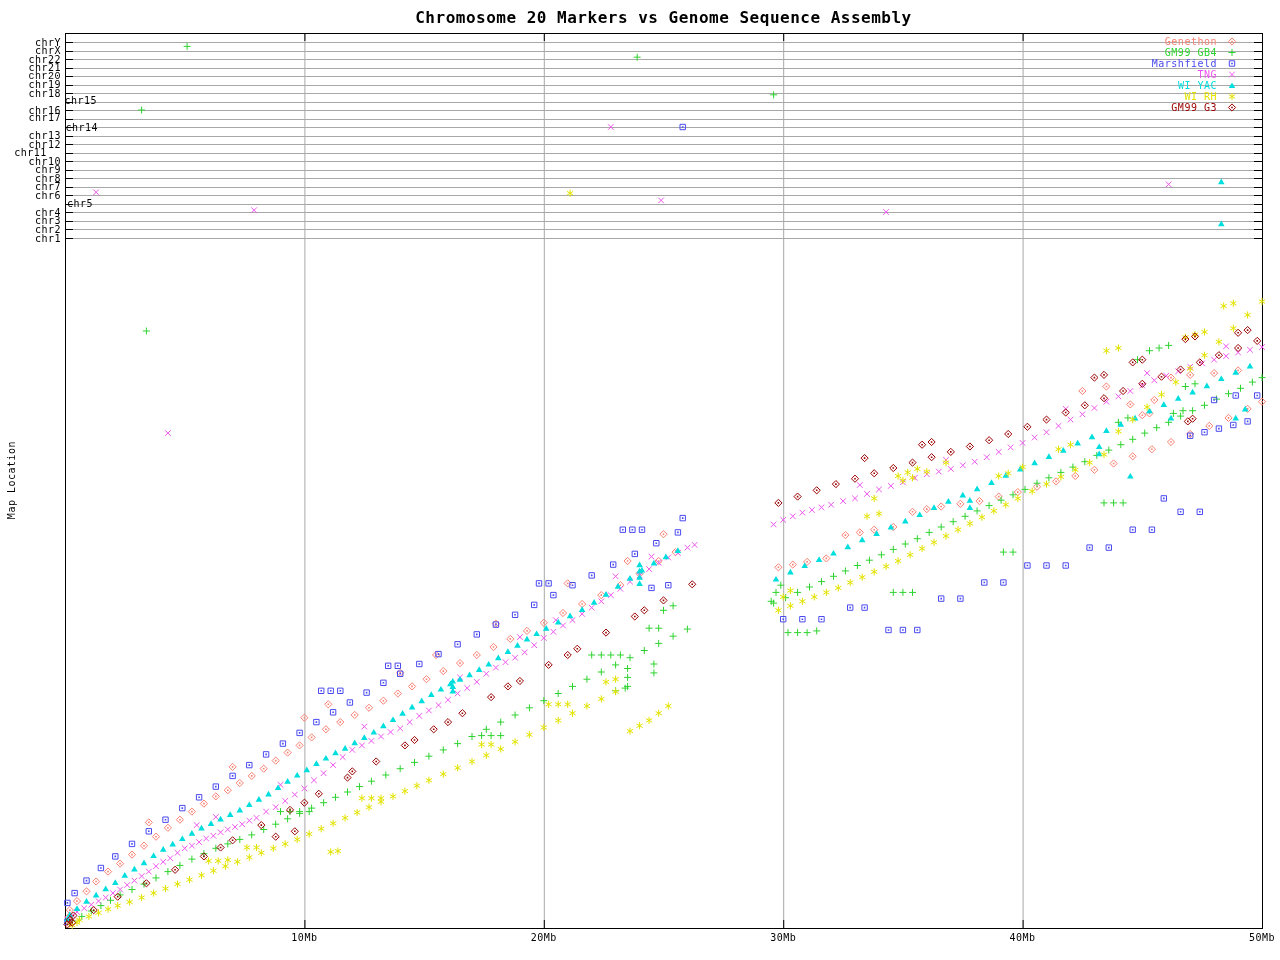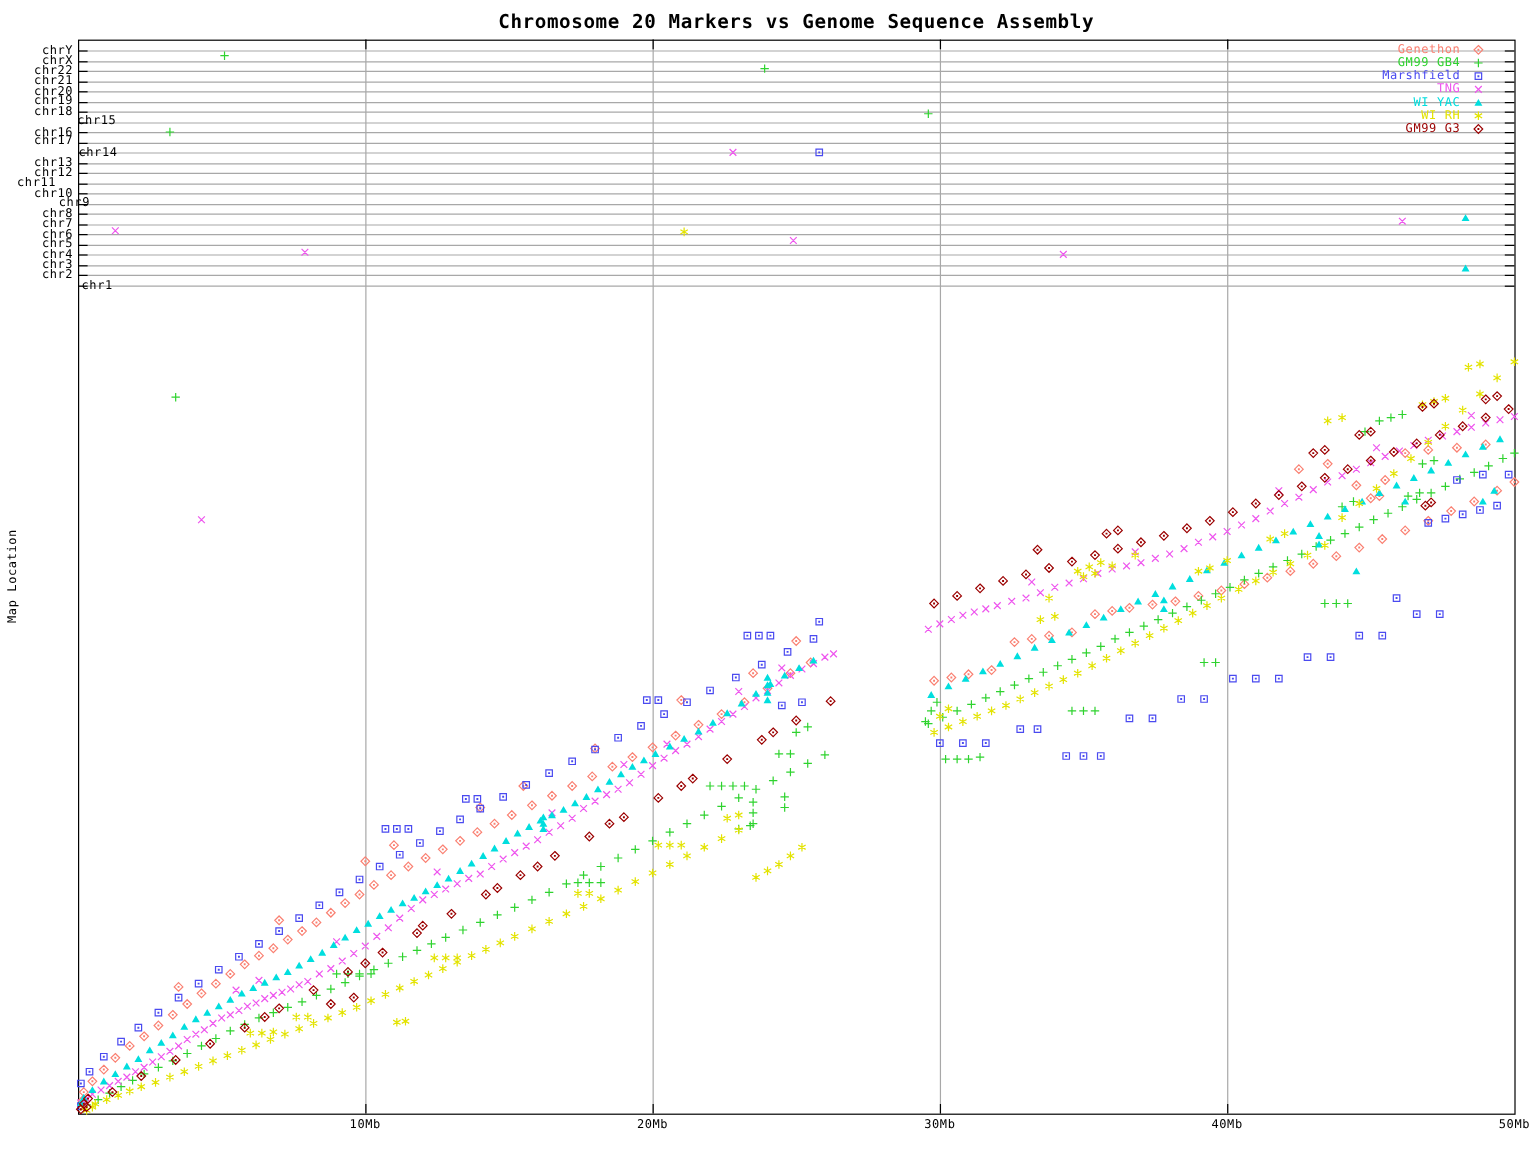--- a/index.html
+++ b/index.html
@@ -132,40 +132,40 @@
         <path d="M66.60000000000001 923.6h1.6v1.6h-1.6ZM69 919.1h1.6v1.6h-1.6ZM72.60000000000001 914.7h1.6v1.6h-1.6ZM71.4 921.8000000000001h1.6v1.6h-1.6ZM92.9 909.3000000000001h1.6v1.6h-1.6ZM116.9 895.9000000000001h1.6v1.6h-1.6ZM145.6 882.5h1.6v1.6h-1.6ZM174.29999999999998 869h1.6v1.6h-1.6ZM203.1 855.6h1.6v1.6h-1.6ZM231.79999999999998 839.5h1.6v1.6h-1.6ZM260.5 824.3000000000001h1.6v1.6h-1.6ZM274.9 835.9000000000001h1.6v1.6h-1.6ZM289.2 809.1h1.6v1.6h-1.6ZM294 830.5h1.6v1.6h-1.6ZM318 793h1.6v1.6h-1.6ZM346.7 776.8000000000001h1.6v1.6h-1.6ZM375.4 760.7h1.6v1.6h-1.6ZM404.09999999999997 744.6h1.6v1.6h-1.6ZM432.9 728.5h1.6v1.6h-1.6ZM461.59999999999997 712.4000000000001h1.6v1.6h-1.6ZM490.3 696.3000000000001h1.6v1.6h-1.6ZM519.1 680.2h1.6v1.6h-1.6ZM547.8000000000001 664.1h1.6v1.6h-1.6ZM576.5 648h1.6v1.6h-1.6ZM605.2 631.8000000000001h1.6v1.6h-1.6ZM634 615.7h1.6v1.6h-1.6ZM662.7 599.6h1.6v1.6h-1.6ZM691.4000000000001 583.5h1.6v1.6h-1.6ZM219.79999999999998 846.7h1.6v1.6h-1.6ZM303.59999999999997 801.9000000000001h1.6v1.6h-1.6ZM351.5 770.6h1.6v1.6h-1.6ZM413.7 739.2h1.6v1.6h-1.6ZM447.2 721.3000000000001h1.6v1.6h-1.6ZM507.09999999999997 685.6h1.6v1.6h-1.6ZM566.9000000000001 654.2h1.6v1.6h-1.6ZM643.5 609.5h1.6v1.6h-1.6ZM777.6 502.09999999999997h1.6v1.6h-1.6ZM796.8000000000001 495.8h1.6v1.6h-1.6ZM815.9000000000001 489.5h1.6v1.6h-1.6ZM835.1 483.3h1.6v1.6h-1.6ZM854.2 477.9h1.6v1.6h-1.6ZM873.4000000000001 472.5h1.6v1.6h-1.6ZM892.5 467.2h1.6v1.6h-1.6ZM911.7 461.8h1.6v1.6h-1.6ZM930.8000000000001 456.4h1.6v1.6h-1.6ZM950 451.09999999999997h1.6v1.6h-1.6ZM969.1 445.7h1.6v1.6h-1.6ZM988.3000000000001 439.4h1.6v1.6h-1.6ZM1007.4000000000001 433.2h1.6v1.6h-1.6ZM1026.6000000000001 426h1.6v1.6h-1.6ZM1045.7 418.8h1.6v1.6h-1.6ZM1064.9 411.7h1.6v1.6h-1.6ZM1084 404.5h1.6v1.6h-1.6ZM1103.2 397.4h1.6v1.6h-1.6ZM1122.3 390.2h1.6v1.6h-1.6ZM1141.5 383h1.6v1.6h-1.6ZM1160.7 375.9h1.6v1.6h-1.6ZM1179.8 368.7h1.6v1.6h-1.6ZM1199 361.59999999999997h1.6v1.6h-1.6ZM1218.1000000000001 354.4h1.6v1.6h-1.6ZM1237.3 347.2h1.6v1.6h-1.6ZM1256.4 340.09999999999997h1.6v1.6h-1.6ZM1131.9 361.59999999999997h1.6v1.6h-1.6ZM1141.5 358.9h1.6v1.6h-1.6ZM1184.6000000000001 338.3h1.6v1.6h-1.6ZM1194.2 335.59999999999997h1.6v1.6h-1.6ZM921.3000000000001 443.9h1.6v1.6h-1.6ZM930.8000000000001 441.2h1.6v1.6h-1.6ZM863.8000000000001 457.3h1.6v1.6h-1.6ZM1187 420.59999999999997h1.6v1.6h-1.6ZM1191.8 417.9h1.6v1.6h-1.6ZM1093.6000000000001 376.8h1.6v1.6h-1.6ZM1103.2 374.09999999999997h1.6v1.6h-1.6ZM1237.3 332h1.6v1.6h-1.6ZM1246.8 329.3h1.6v1.6h-1.6Z" fill="#9b0000" stroke="none"></path>
       </g>
     </svg>
   <div id="chart-title" class="txt">Chromosome 20 Markers vs Genome Sequence Assembly</div>
   <div id="y-axis-title" class="txt">Map Location</div>
   <div id="chrom-labels">
       <div class="txt chrom-label" style="top: 36.5px;">chrY</div>
       <div class="txt chrom-label" style="top: 45.0217px;">chrX</div>
       <div class="txt chrom-label" style="top: 53.5435px;">chr22</div>
       <div class="txt chrom-label" style="top: 62.0652px;">chr21</div>
-      <div class="txt chrom-label" style="top: 70.587px;">chr20</div>
+      <div class="txt chrom-label" style="top: 70.587px; font-family: Liberation Mono, monospace;">chr20</div>
       <div class="txt chrom-label" style="top: 79.1087px;">chr19</div>
       <div class="txt chrom-label" style="top: 87.6304px;">chr18</div>
       <div class="txt chrom-label" style="top: 112px;">chr17</div>
       <div class="txt chrom-label" style="top: 104.674px;">chr16</div>
       <div class="txt chrom-label" style="top: 95px; margin-left: 36px;">chr15</div>
       <div class="txt chrom-label" style="top: 121.717px; margin-left: 37px;">chr14</div>
       <div class="txt chrom-label" style="top: 130.239px;">chr13</div>
       <div class="txt chrom-label" style="top: 138.761px;">chr12</div>
       <div class="txt chrom-label" style="top: 147.283px; text-align: center;">chr11</div>
       <div class="txt chrom-label" style="top: 155.804px;">chr10</div>
-      <div class="txt chrom-label" style="top: 164.326px; padding-left: 14px;">chr9</div>
+      <div class="txt chrom-label" style="top: 164.326px;">chr9</div>
       <div class="txt chrom-label" style="top: 172.848px;">chr8</div>
       <div class="txt chrom-label" style="top: 181.37px;">chr7</div>
       <div class="txt chrom-label" style="top: 189.891px;">chr6</div>
-      <div class="txt chrom-label" style="top: 198.413px;">chr5</div>
+      <div class="txt chrom-label" style="top: 198.413px; padding-left: 32px;">chr5</div>
       <div class="txt chrom-label" style="top: 206.935px;">chr4</div>
       <div class="txt chrom-label" style="top: 215.457px;">chr3</div>
       <div class="txt chrom-label" style="top: 223.978px;">chr2</div>
-      <div class="txt chrom-label" style="top: 232.5px; padding-left: 33px;">chr1</div>
+      <div class="txt chrom-label" style="top: 232.5px;">chr1</div>
     </div>
   <div id="x-tick-labels">
       <div class="txt x-tick-label" style="left: 274.4px;">10Mb</div>
       <div class="txt x-tick-label" style="left: 513.8px;">20Mb</div>
       <div class="txt x-tick-label" style="left: 753.2px;">30Mb</div>
       <div class="txt x-tick-label" style="left: 992.6px;">40Mb</div>
       <div class="txt x-tick-label" style="left: 1232px;">50Mb</div>
     </div>
   <div id="legend">
       <div class="legend-row">

